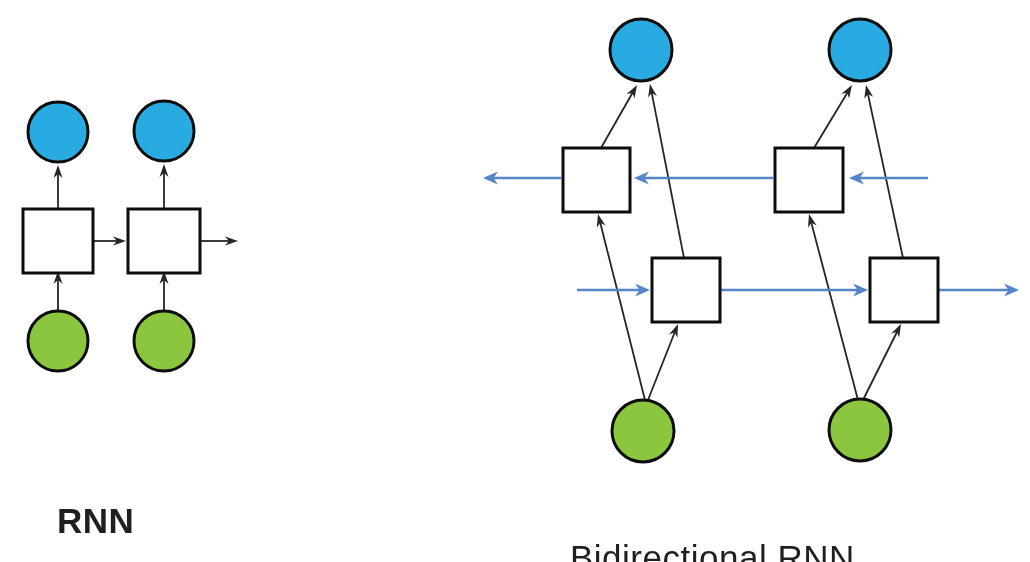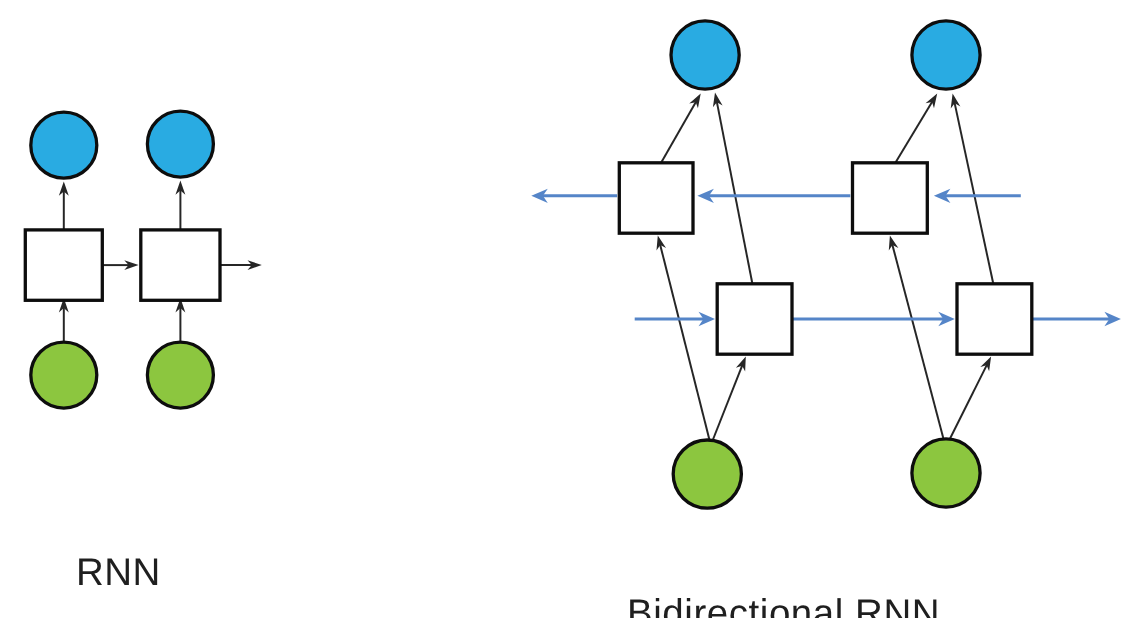--- a/index.html
+++ b/index.html
@@ -25,21 +25,21 @@
   }
   .panel-label {
     position: absolute;
     font-size: 35px;
     font-weight: 400;
     color: #1f1f1f;
     letter-spacing: 0.5px;
     white-space: nowrap;
     line-height: 1;
   }
-  #label-rnn  { left: 69px;  top: 503px; }
+  #label-rnn  { left: 57px;  top: 503px; font-weight: bold; }
   #label-birnn{ left: 570px; top: 503px; margin-top: 37px; }
 </style>
 </head>
 <body style="background: rgb(255, 255, 255);">
 
 <div id="stage">
   <svg id="diagram" width="1030" height="562" viewBox="0 0 1030 562">
       <g>
         <line x1="58" y1="310" x2="58" y2="278.8" stroke="#262626" stroke-width="1.8"></line>
         <polygon points="58,271 62.5,284 58,280.1 53.5,284" fill="#262626"></polygon>

